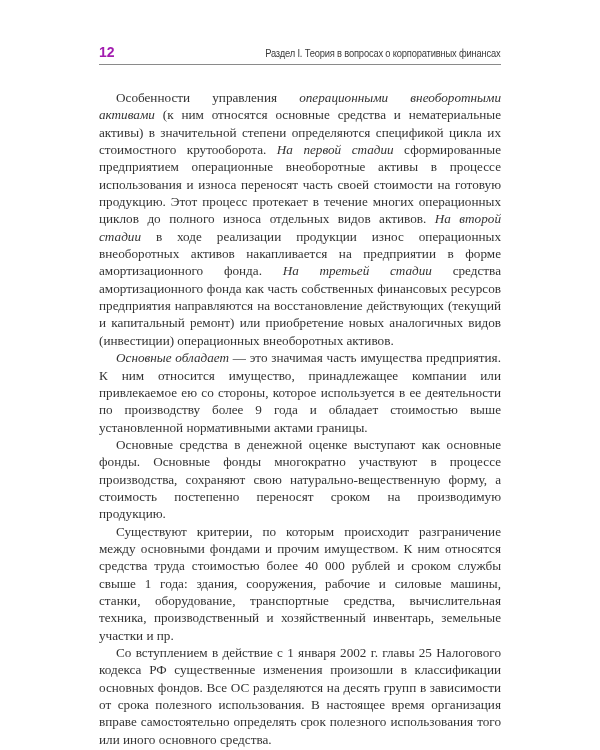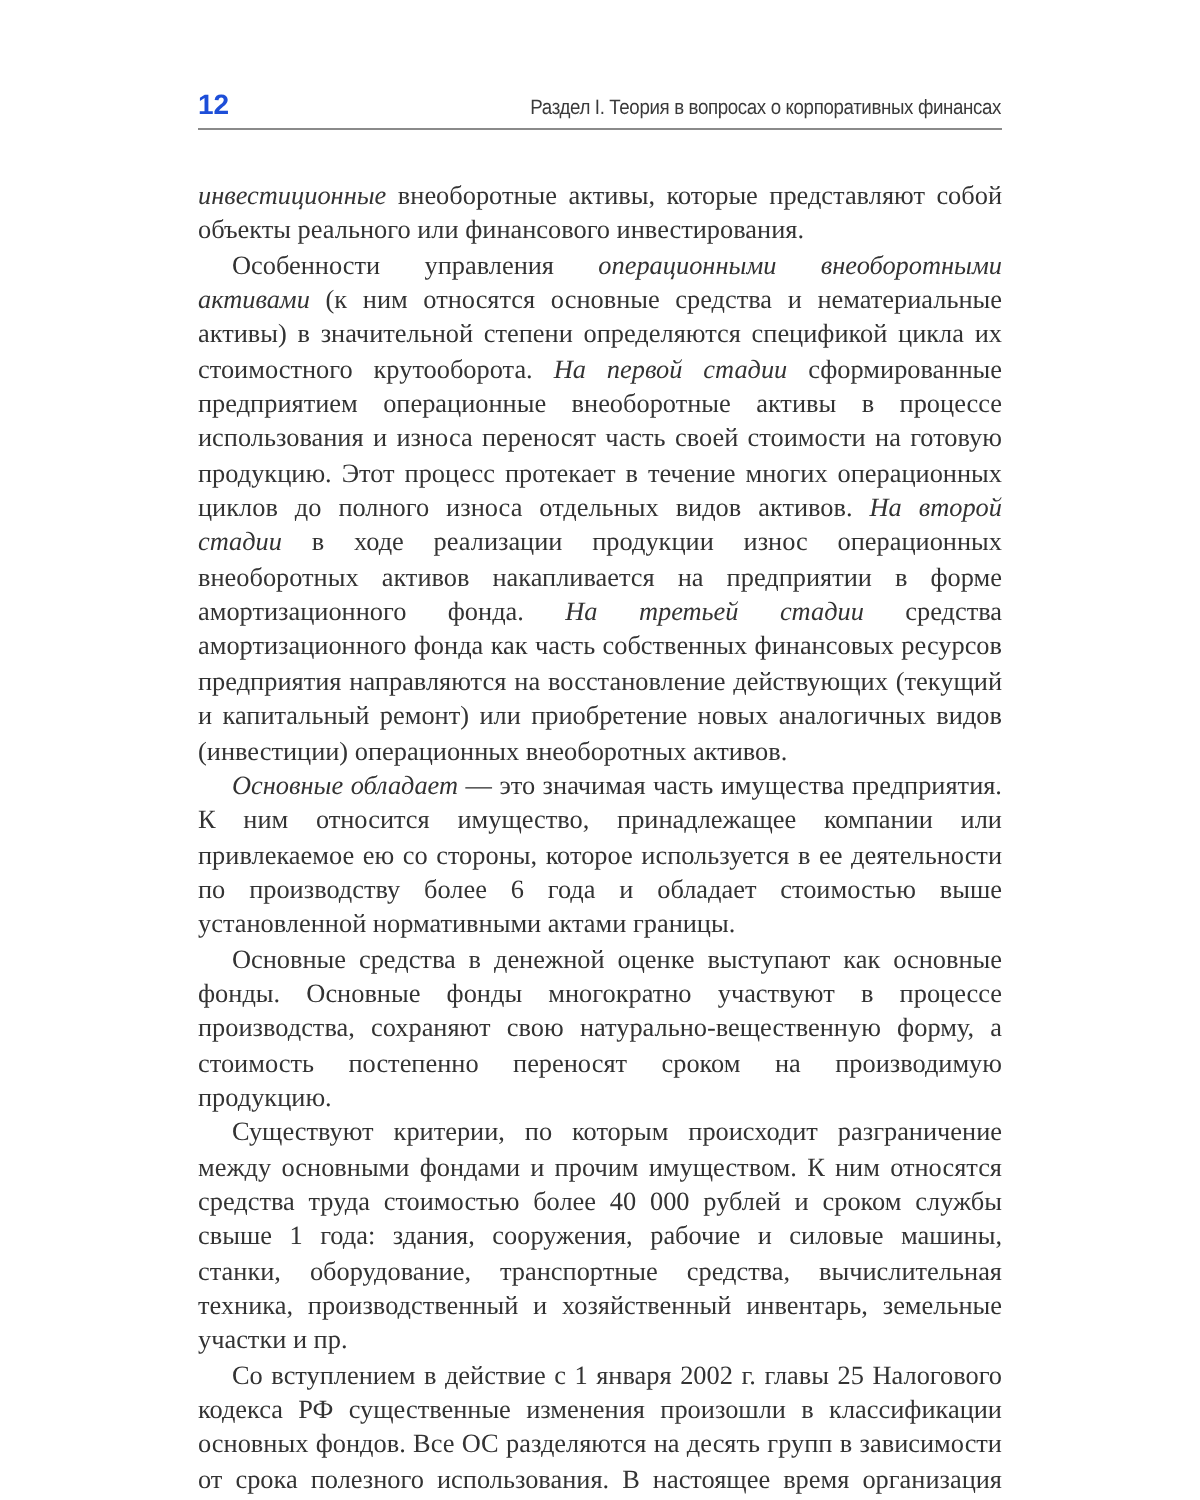--- a/index.html
+++ b/index.html
@@ -19,21 +19,21 @@
     display: flex;
     justify-content: space-between;
     align-items: baseline;
     font-family: "Liberation Sans", sans-serif;
     padding-bottom: 4px;
     border-bottom: 1px solid #8a8a8a;
   }
   .page-num {
     font-size: 14px;
     font-weight: bold;
-    color: #1d4ed8;
+    color: #a21caf;
   }
   .section-title {
     font-size: 10.4px;
     color: #3a3a3a;
     letter-spacing: -0.2px;
     transform: scaleX(0.9);
     transform-origin: right center;
     white-space: nowrap;
   }
   .body-text {
@@ -51,20 +51,19 @@
 </style>
 </head>
 <body>
 
 <div class="page">
   <div class="running-head">
     <span class="page-num">12</span>
     <span class="section-title">Раздел I. Теория в вопросах о корпоративных финансах</span>
   </div>
   <div class="body-text" id="body-text">
-      <p class="cont"><em>инвестиционные</em><span> внеоборотные активы, которые представляют собой объекты реального или финансового инвестирования.</span></p>
       <p><span>Особенности управления </span><em>операционными внеоборотными активами</em><span> (к ним относятся основные средства и нематериальные активы) в значительной степени определяются спецификой цикла их стоимостного крутооборота. </span><em>На первой стадии</em><span> сформированные предприятием операционные внеоборотные активы в процессе использования и износа переносят часть своей стоимости на готовую продукцию. Этот процесс протекает в течение многих операционных циклов до полного износа отдельных видов активов. </span><em>На второй стадии</em><span> в ходе реализации продукции износ операционных внеоборотных активов накапливается на предприятии в форме амортизационного фонда. </span><em>На третьей стадии</em><span> средства амортизационного фонда как часть собственных финансовых ресурсов предприятия направляются на вос­становление действующих (текущий и капитальный ремонт) или приобретение новых аналогичных видов (инвестиции) операционных внеоборотных активов.</span></p>
-      <p><em>Основные обладает</em><span> — это значимая часть имущества предприятия. К ним относится имущество, принадлежащее компании или привлекаемое ею со стороны, которое используется в ее деятельности по производству более 6 года и обладает стоимостью выше установленной нормативными актами границы.</span></p>
+      <p><em>Основные обладает</em><span> — это значимая часть имущества предприятия. К ним относится имущество, принадлежащее компании или привлекаемое ею со стороны, которое используется в ее деятельности по производству более 9 года и обладает стоимостью выше установленной нормативными актами границы.</span></p>
       <p><span>Основные средства в денежной оценке выступают как основные фонды. Ос­новные фонды многократно участвуют в процессе производства, сохраняют свою натурально-вещественную форму, а стоимость постепенно переносят сроком на производимую продукцию.</span></p>
       <p><span>Существуют критерии, по которым происходит разграничение между основ­ными фондами и прочим имуществом. К ним относятся средства труда стоимо­стью более 40 000 рублей и сроком службы свыше 1 года: здания, сооружения, рабочие и силовые машины, станки, оборудование, транспортные средства, вычислительная техника, производственный и хозяйственный инвентарь, зе­мельные участки и пр.</span></p>
       <p><span>Со вступлением в действие с 1 января 2002 г. главы 25 Налогового кодекса РФ существенные изменения произошли в классификации основных фондов. Все ОС разделяются на десять групп в зависимости от срока полезного исполь­зования. В настоящее время организация вправе самостоятельно определять срок полезного использования того или иного основного средства.</span></p>
     </div>
 </div>
 
 </body></html>

